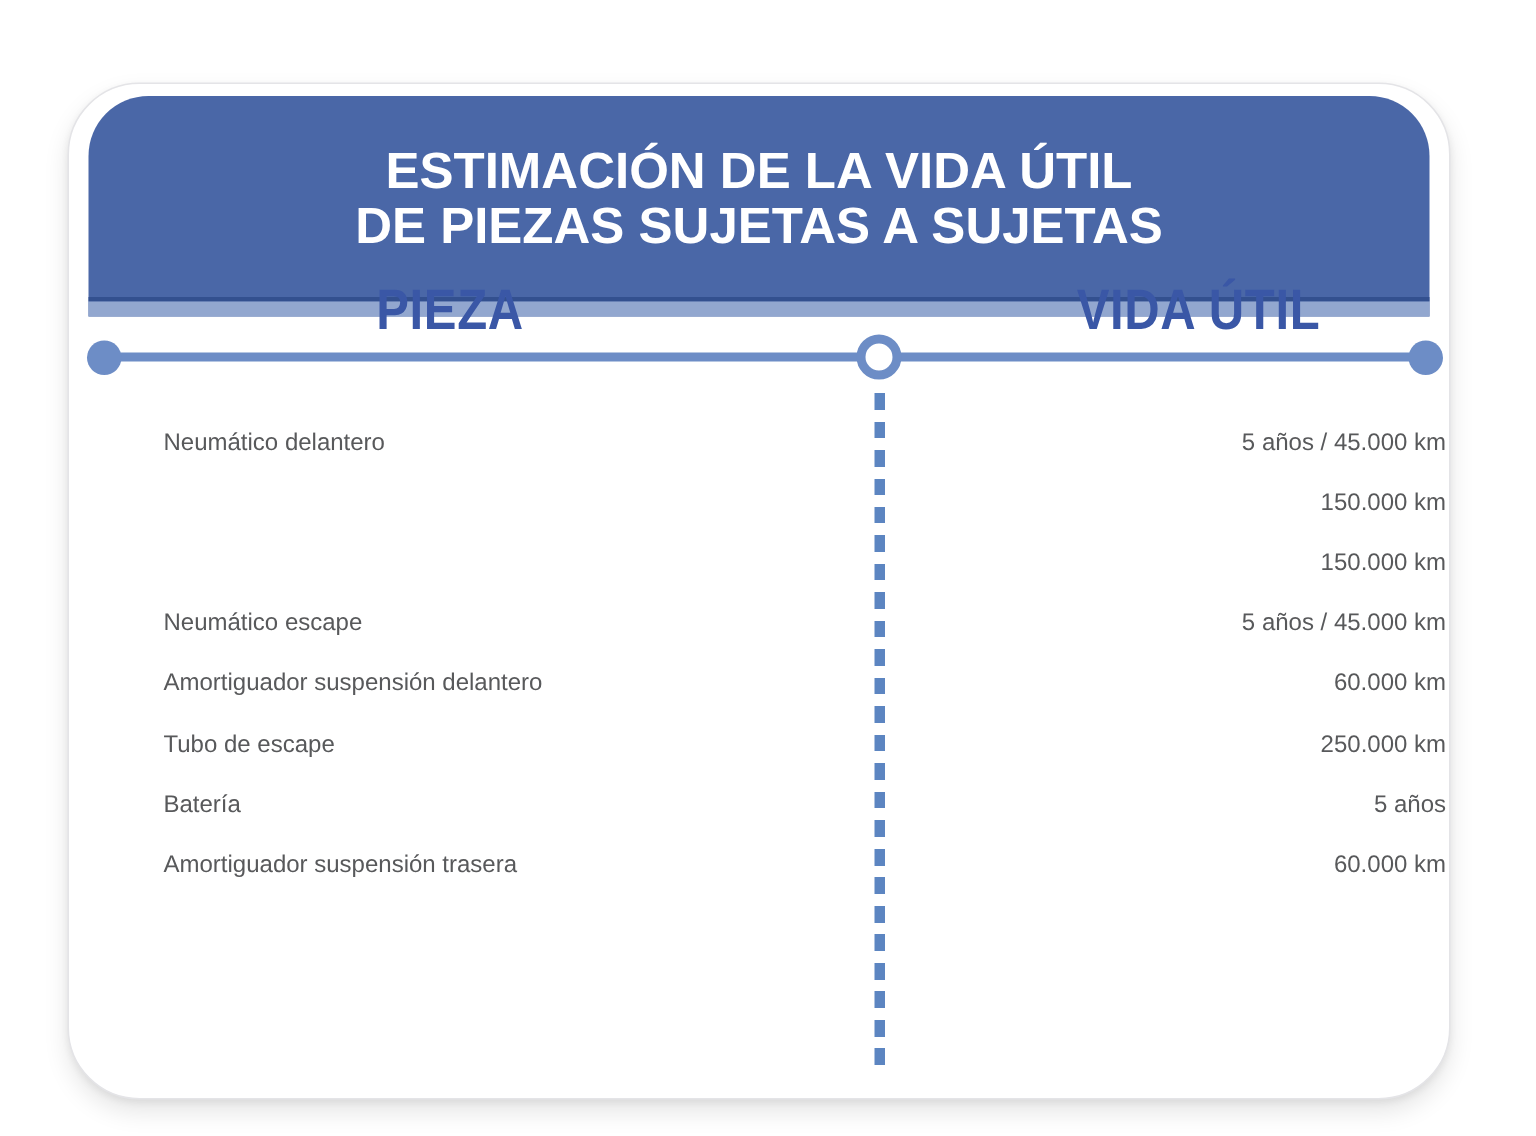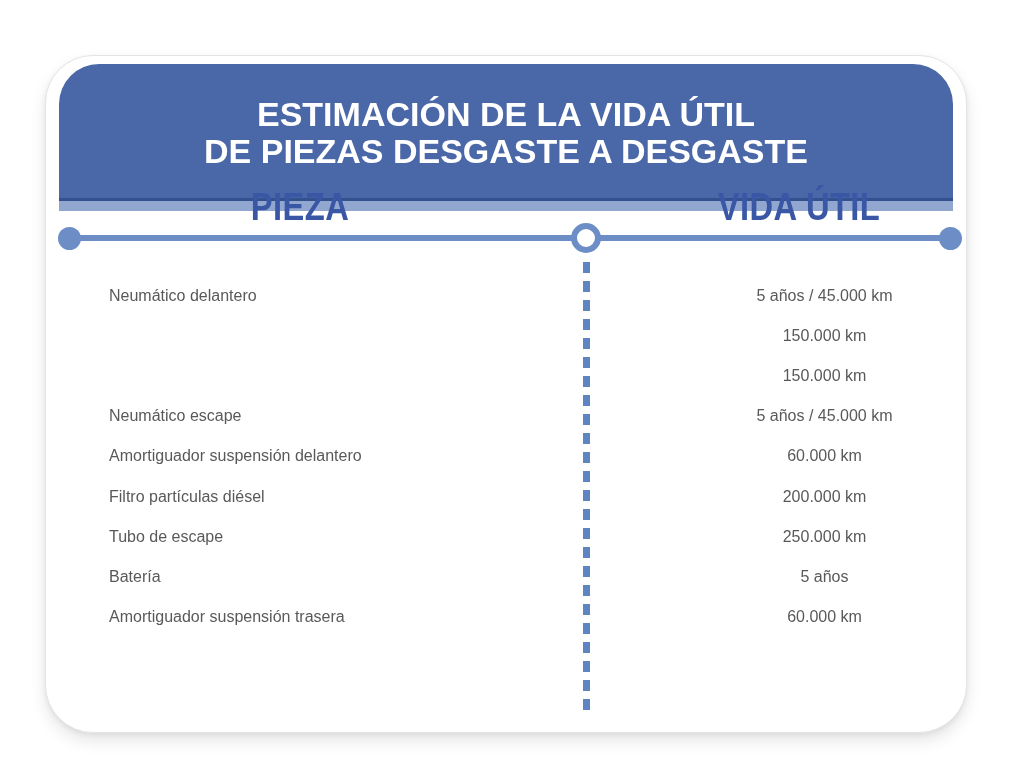--- a/index.html
+++ b/index.html
@@ -102,31 +102,31 @@
   .rows { position: absolute; left: 0; right: 0; top: 220px; }
   .row { position: relative; height: 40.1px; }
   .cell {
     position: absolute; top: 50%;
     transform: translateY(-50%);
     color: var(--c-text, #58595b);
     font-size: 16px; font-weight: 500;
     white-space: nowrap;
   }
   .cell.part { left: 63px; }
-  .cell.life { left: 608px; width: 341px; text-align: center; }
+  .cell.life { left: 577px; width: 341px; text-align: right; }
 </style>
 </head>
 <body>
 
 <div class="stage">
   <div class="card">
 
     <div class="header">
       <div class="title-line">ESTIMACIÓN DE LA VIDA ÚTIL</div>
-      <div class="title-line">DE PIEZAS DESGASTE A DESGASTE</div>
+      <div class="title-line">DE PIEZAS SUJETAS A SUJETAS</div>
       <div class="dark-line"></div>
       <div class="light-strip"></div>
     </div>
 
     <div class="col-header pieza">PIEZA</div>
     <div class="col-header vidautil">VIDA ÚTIL</div>
 
     <div class="hline"></div>
     <div class="dot left"></div>
     <div class="dot right"></div>
@@ -147,24 +147,20 @@
         </div>
         <div class="row">
           <span class="cell part">Neumático escape</span>
           <span class="cell life">5 años / 45.000 km</span>
         </div>
         <div class="row">
           <span class="cell part">Amortiguador suspensión delantero</span>
           <span class="cell life">60.000 km</span>
         </div>
         <div class="row">
-          <span class="cell part">Filtro partículas diésel</span>
-          <span class="cell life">200.000 km</span>
-        </div>
-        <div class="row">
           <span class="cell part">Tubo de escape</span>
           <span class="cell life">250.000 km</span>
         </div>
         <div class="row">
           <span class="cell part">Batería</span>
           <span class="cell life">5 años</span>
         </div>
         <div class="row">
           <span class="cell part">Amortiguador suspensión trasera</span>
           <span class="cell life">60.000 km</span>

